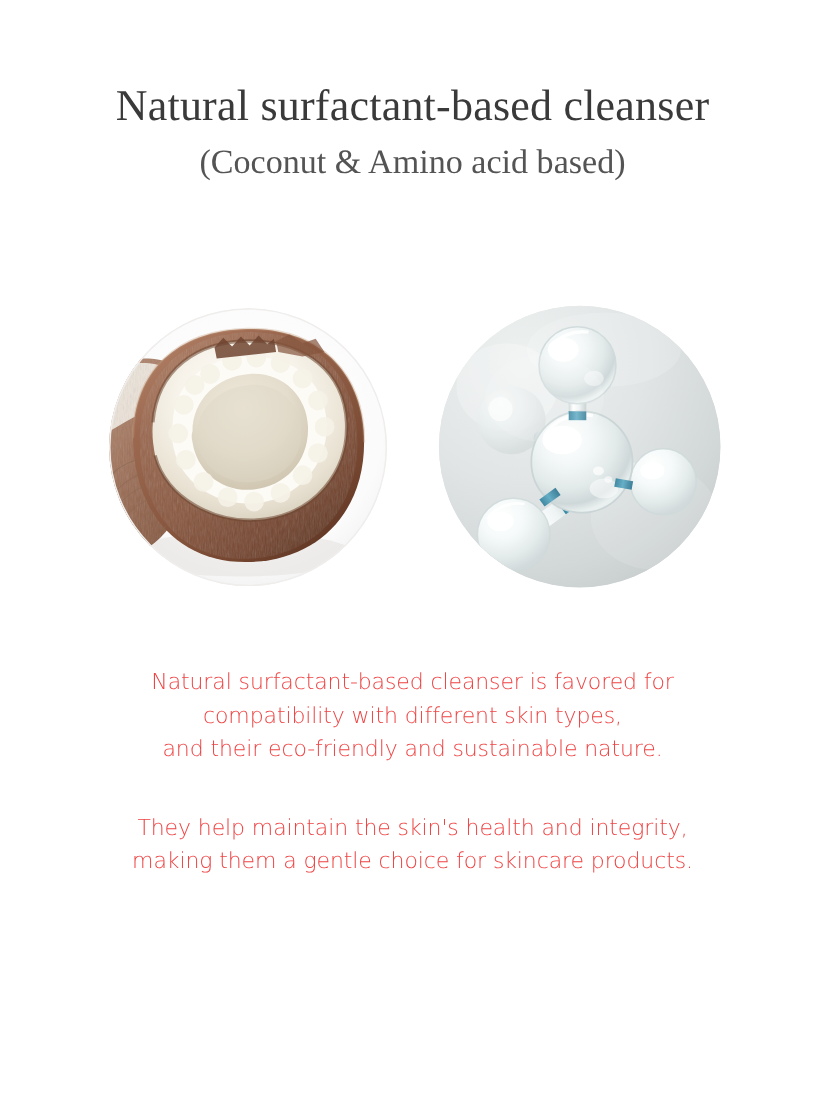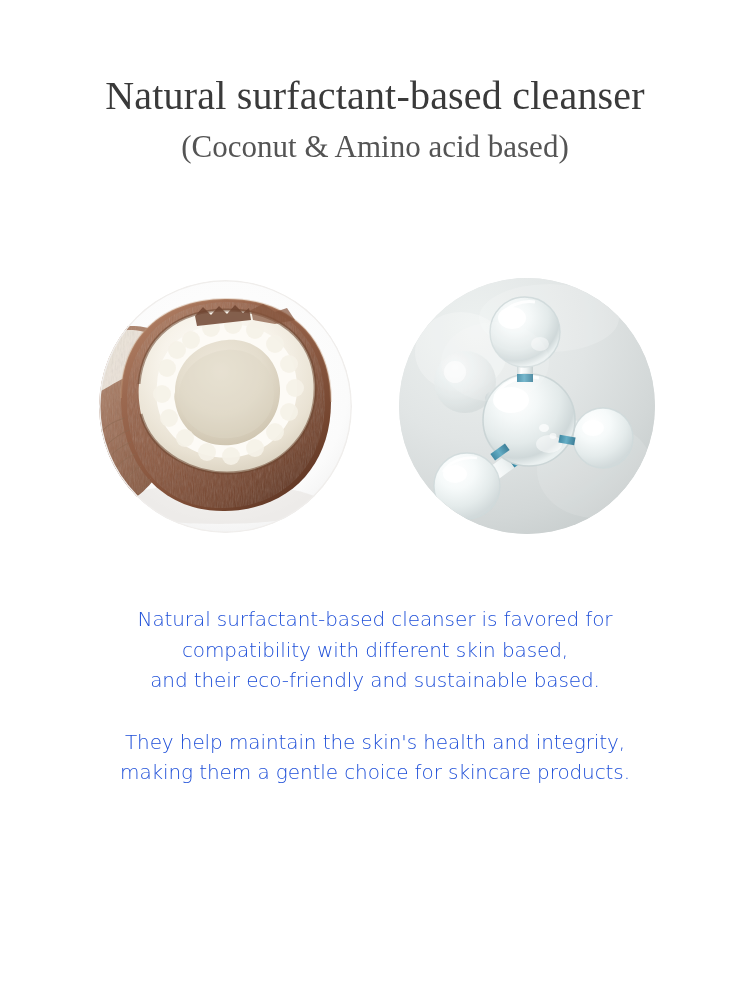--- a/index.html
+++ b/index.html
@@ -87,29 +87,29 @@
   
   .copy {
     position: absolute;
     top: 604px;
     left: 0;
     width: 750px;
     text-align: center;
   }
   .para {
     margin: 0;
-    color: #1d4ed8;
+    color: #ef4444;
     font-size: 20px;
     line-height: 30.5px;
     font-family: "DejaVu Sans", "Liberation Sans", sans-serif;
     font-weight: 300;
     letter-spacing: -0.1px;
   }
   .para .line { display: block; }
-  .para-2 { margin-top: 31px; }
+  .para-2 { margin-top: 41px; }
 </style>
 </head>
 <body>
 
 <div class="page">
 
   <div class="header">
     <h1 class="title">Natural surfactant-based cleanser</h1>
     <p class="subtitle">(Coconut &amp; Amino acid based)</p>
   </div>
@@ -370,22 +370,22 @@
 
           <ellipse cx="96" cy="84" rx="54" ry="40" fill="#ffffff" opacity="0.14"></ellipse>
         </g>
       </svg>
     </div>
   </div>
 
   <div class="copy">
     <p class="para para-1">
       <span class="line">Natural surfactant-based cleanser is favored for</span>
-      <span class="line">compatibility with different skin based,</span>
-      <span class="line">and their eco-friendly and sustainable based.</span>
+      <span class="line">compatibility with different skin types,</span>
+      <span class="line">and their eco-friendly and sustainable nature.</span>
     </p>
     <p class="para para-2">
       <span class="line">They help maintain the skin's health and integrity,</span>
       <span class="line">making them a gentle choice for skincare products.</span>
     </p>
   </div>
 
 </div>
 
 </body></html>

